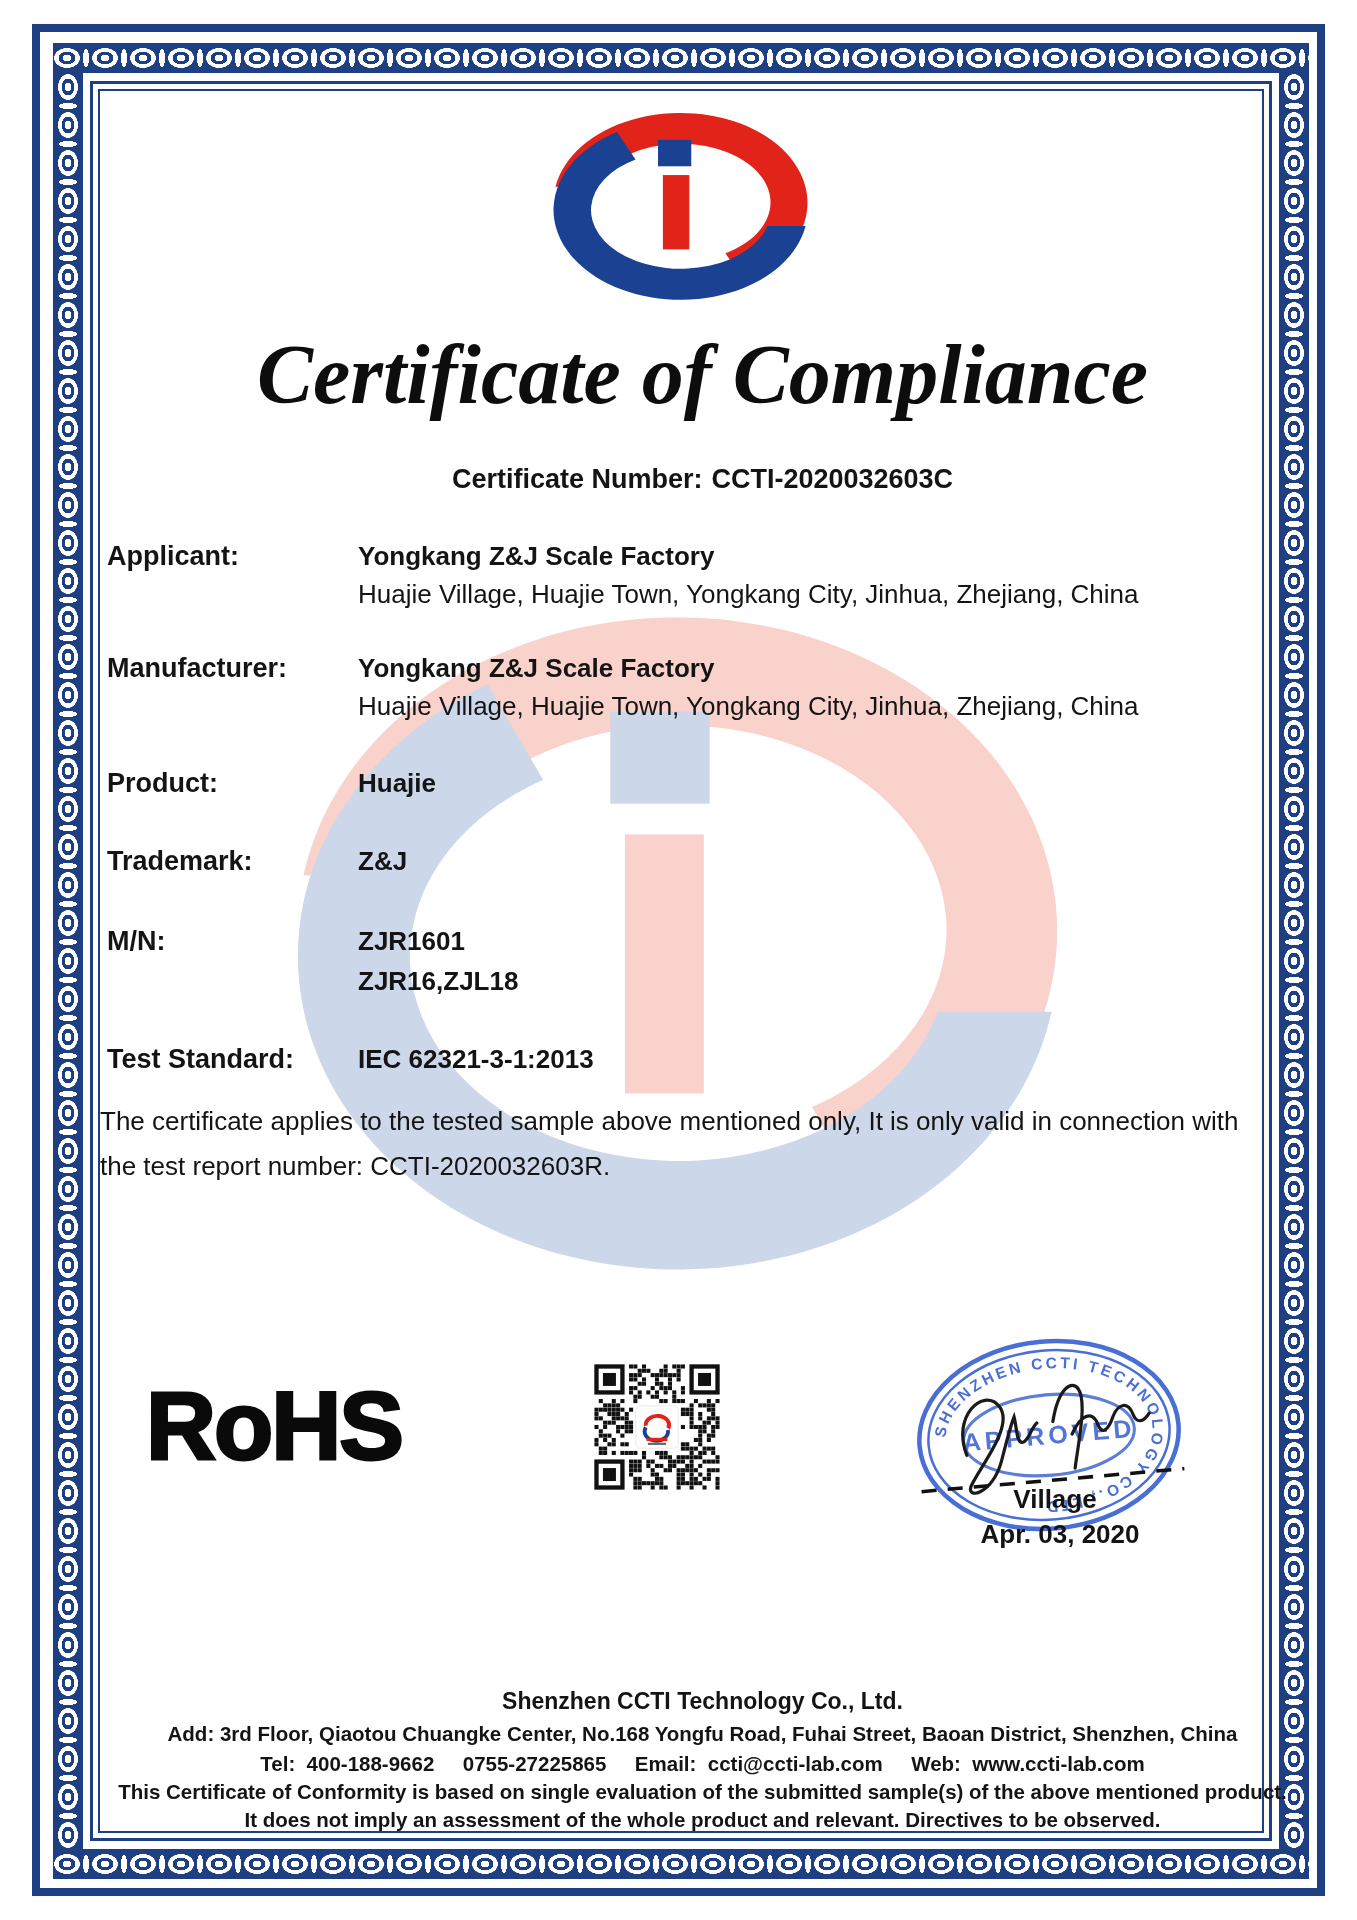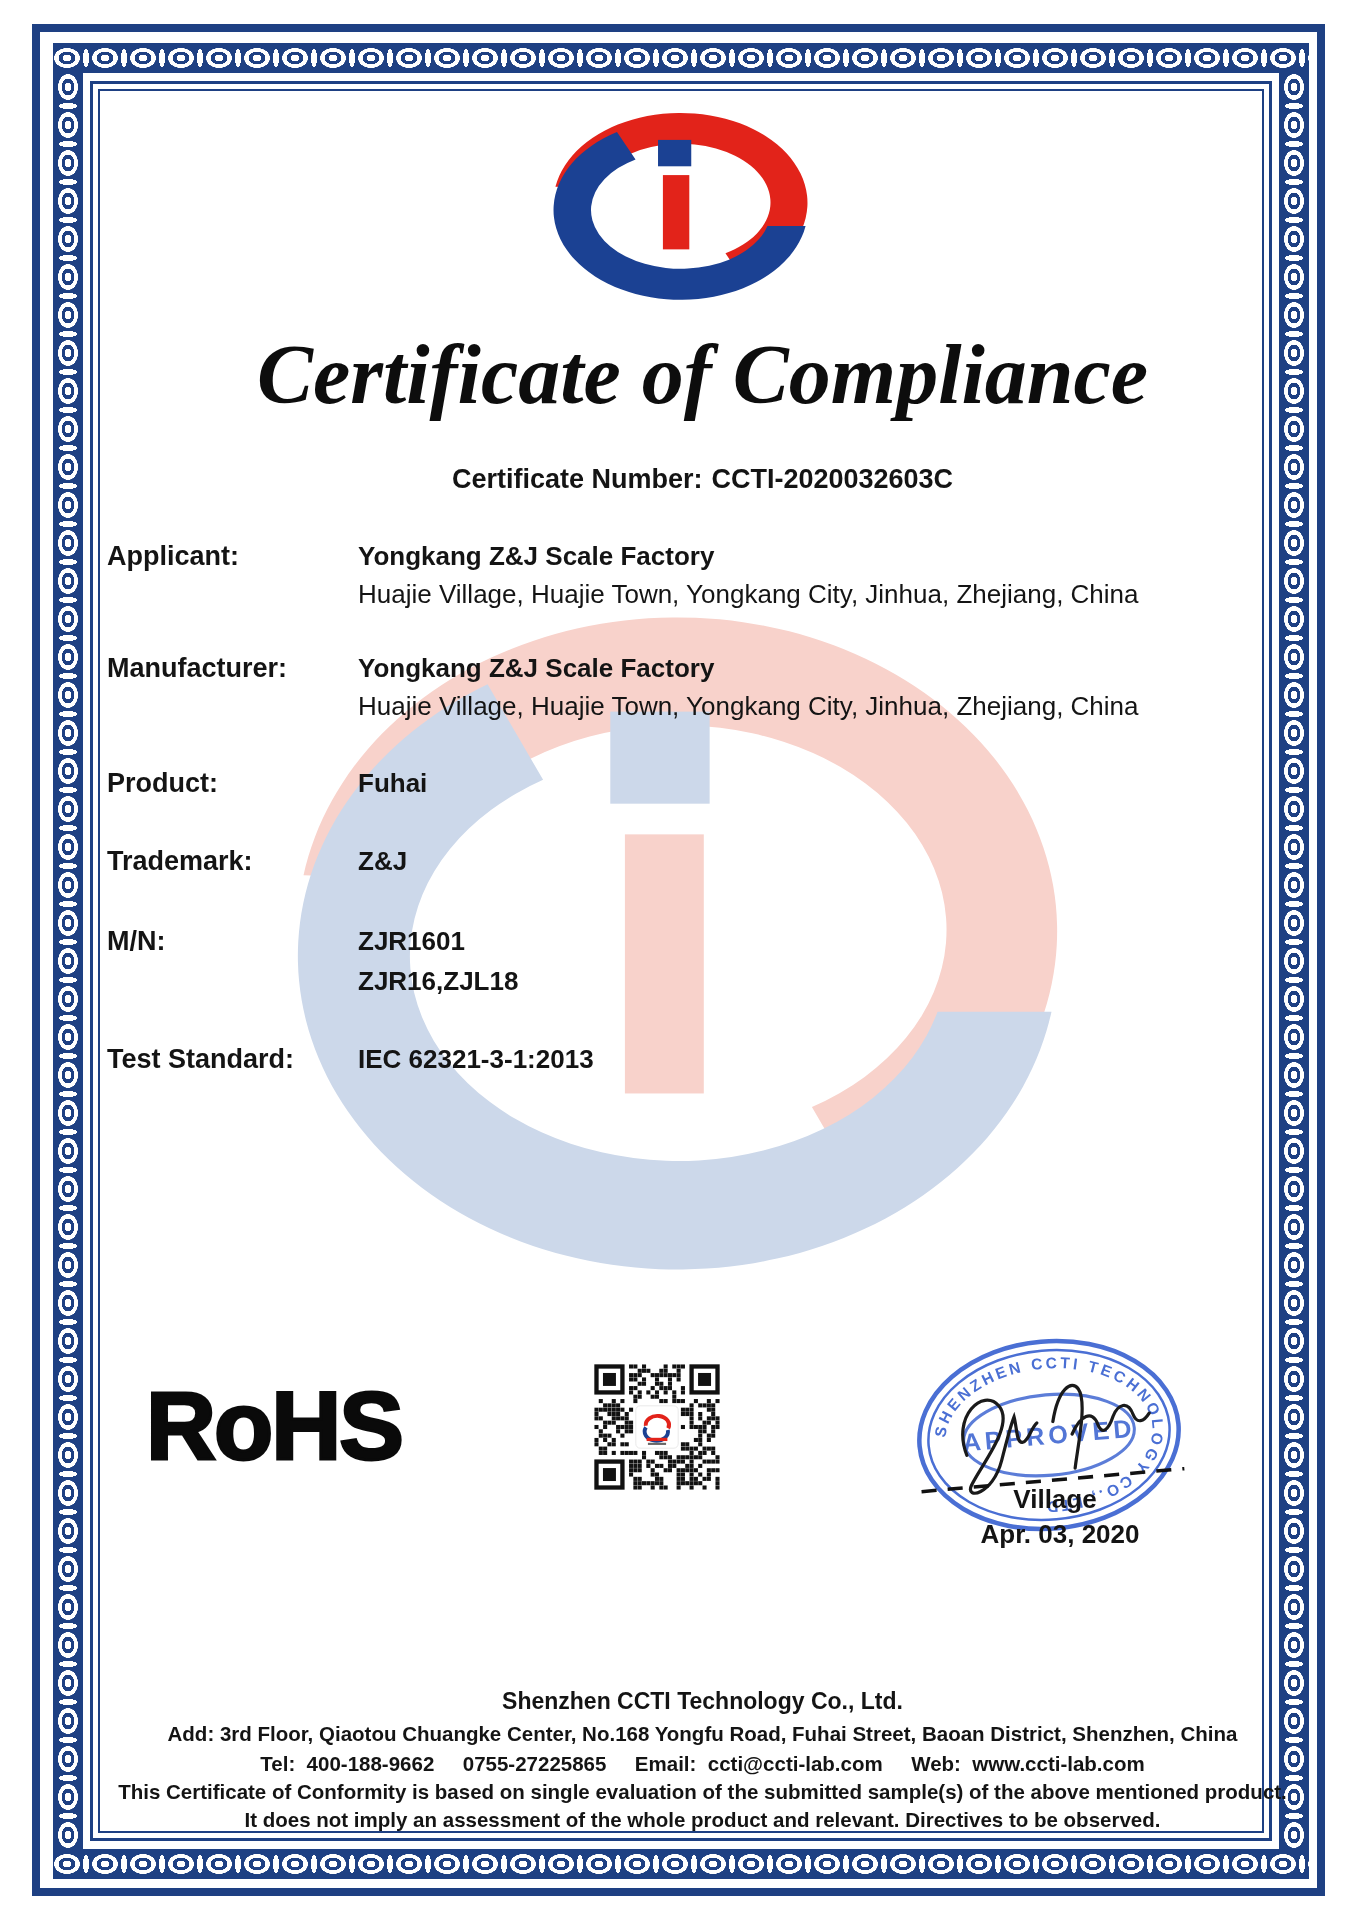--- a/index.html
+++ b/index.html
@@ -90,33 +90,34 @@
 
   <div class="abs content flabel" style="top:541px;">Applicant:</div>
   <div class="abs content fval b" style="top:541px;">Yongkang Z&amp;J Scale Factory</div>
   <div class="abs content fval" style="top:579px;">Huajie Village, Huajie Town, Yongkang City, Jinhua, Zhejiang, China</div>
 
   <div class="abs content flabel" style="top:653px;">Manufacturer:</div>
   <div class="abs content fval b" style="top:653px;">Yongkang Z&amp;J Scale Factory</div>
   <div class="abs content fval" style="top:691px;">Huajie Village, Huajie Town, Yongkang City, Jinhua, Zhejiang, China</div>
 
   <div class="abs content flabel" style="top:768px;">Product:</div>
-  <div class="abs content fval b" style="top:768px;">Fuhai</div>
+  <div class="abs content fval b" style="top:768px;">Huajie</div>
 
   <div class="abs content flabel" style="top:846px;">Trademark:</div>
   <div class="abs content fval b" style="top:846px;">Z&amp;J</div>
 
   <div class="abs content flabel" style="top:926px;">M/N:</div>
   <div class="abs content fval b" style="top:926px;">ZJR1601</div>
   <div class="abs content fval b" style="top:966px;">ZJR16,ZJL18</div>
 
   <div class="abs content flabel" style="top:1044px;">Test Standard:</div>
   <div class="abs content fval b" style="top:1044px;">IEC 62321-3-1:2013</div>
 
   <div class="abs content paras">
+    <p>The certificate applies to the tested sample above mentioned only, It is only valid in connection with the test report number: CCTI-2020032603R.</p>
   </div>
 
   <div class="abs content rohs">RoHS</div>
 
   <svg class="abs content qr" viewBox="-1 -1 31 31">
     <rect x="-1" y="-1" width="31" height="31" fill="#ffffff"></rect>
     <g id="qr-mods">
         <rect x="0" y="0" width="7" height="7" fill="#111"></rect>
         <rect x="1" y="1" width="5" height="5" fill="#fff"></rect>
         <rect x="2" y="2" width="3" height="3" fill="#111"></rect>

